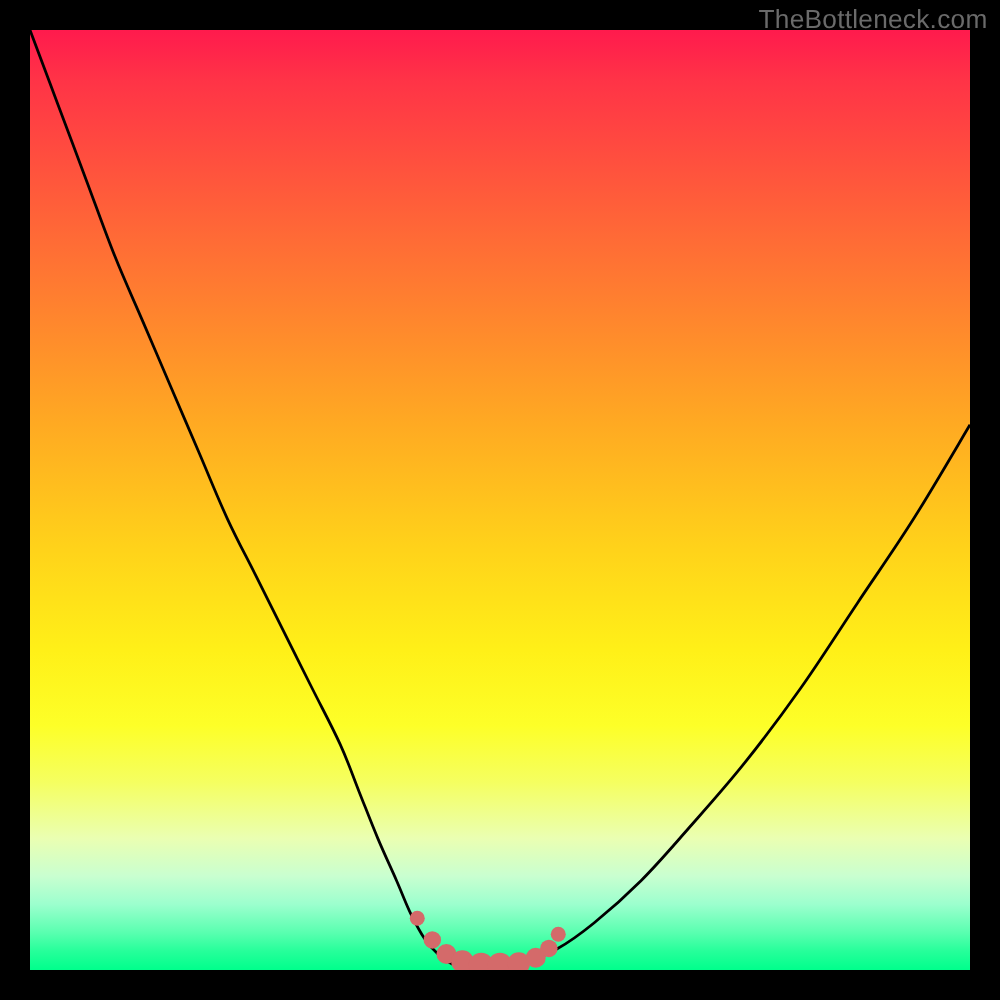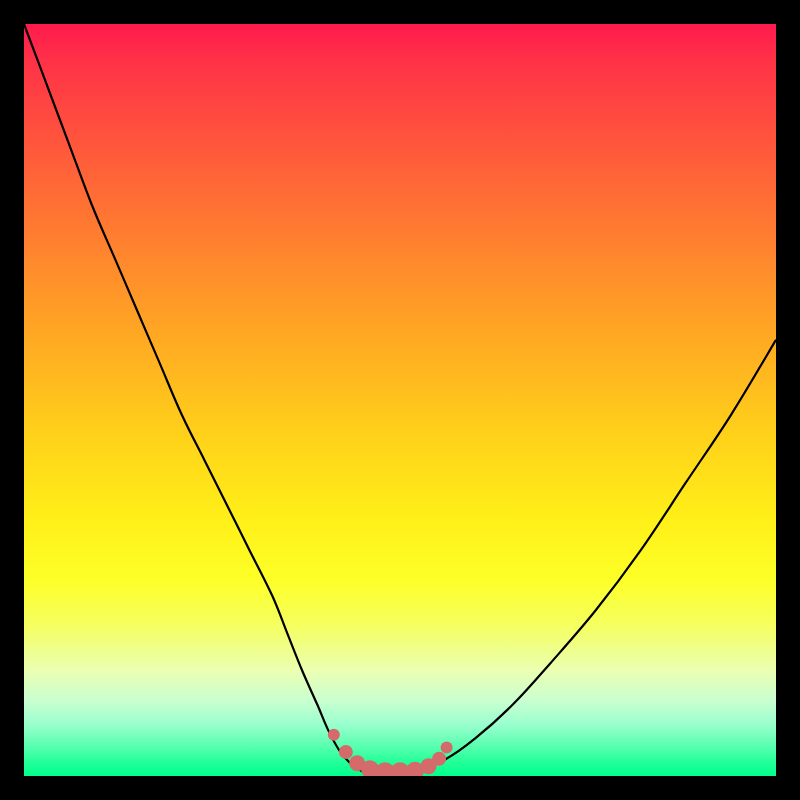--- a/index.html
+++ b/index.html
@@ -79,13 +79,14 @@
           <circle cx="345.92" cy="745.23" r="9.00" fill="#d46a6a"></circle>
           <circle cx="360.96" cy="748.24" r="10.00" fill="#d46a6a"></circle>
           <circle cx="376.00" cy="748.24" r="10.00" fill="#d46a6a"></circle>
           <circle cx="391.04" cy="746.74" r="9.00" fill="#d46a6a"></circle>
           <circle cx="404.58" cy="742.22" r="8.00" fill="#d46a6a"></circle>
           <circle cx="415.10" cy="734.70" r="7.00" fill="#d46a6a"></circle>
           <circle cx="422.62" cy="723.42" r="6.00" fill="#d46a6a"></circle>
         </g>
     </svg>
   </div>
+  <div class="watermark">TheBottleneck.com</div>
 </div>
 
 </body></html>

